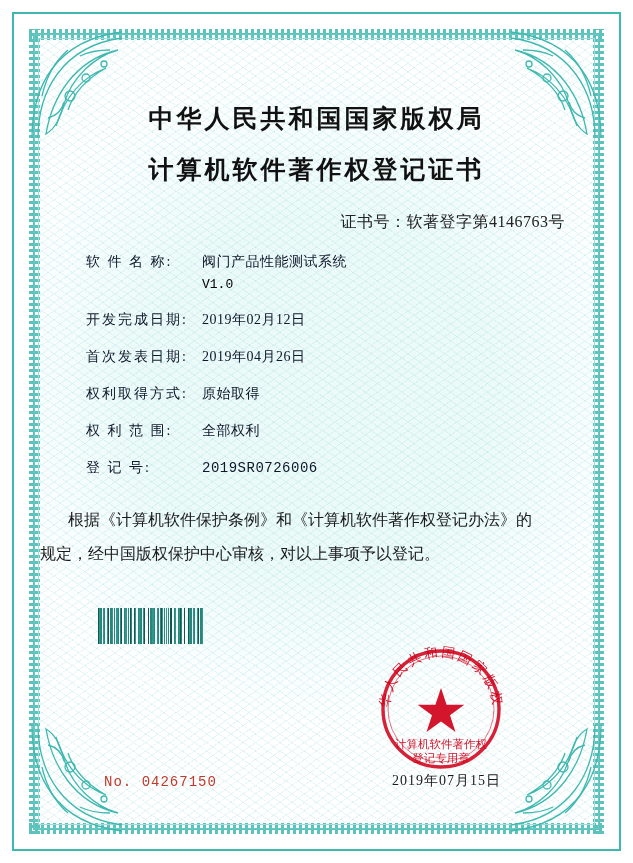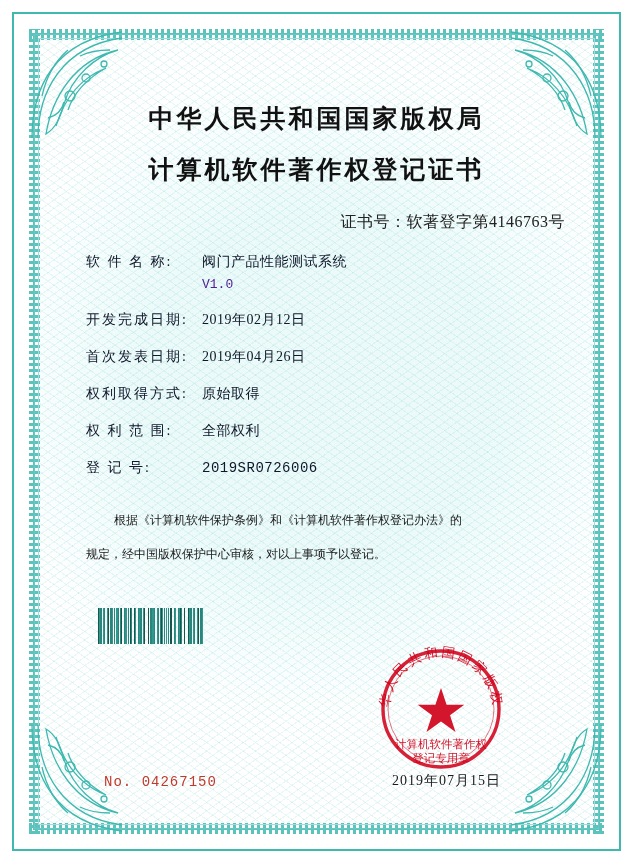--- a/index.html
+++ b/index.html
@@ -138,27 +138,26 @@
   .field-value.mono {
     font-family: "Liberation Mono", monospace;
     font-size: 14px;
   }
   .field-value-2 {
     padding-left: 116px;
     margin-top: -13px;
     margin-bottom: 19px;
     font-family: "Liberation Mono", monospace;
     font-size: 13px;
-    color: #4c1d95;
+    color: #000000;
   }
   .para {
     margin-top: 26px;
-    padding-left: 46px;
     padding-right: 56px;
-    font-size: 12px;
+    font-size: 16px;
     line-height: 34px;
     color: #1a1a1a;
     text-align: justify;
   }
   .para .indent { display:inline-block; width: 28px; }
 
   
   .barcode {
     position: absolute;
     left: 98px;

